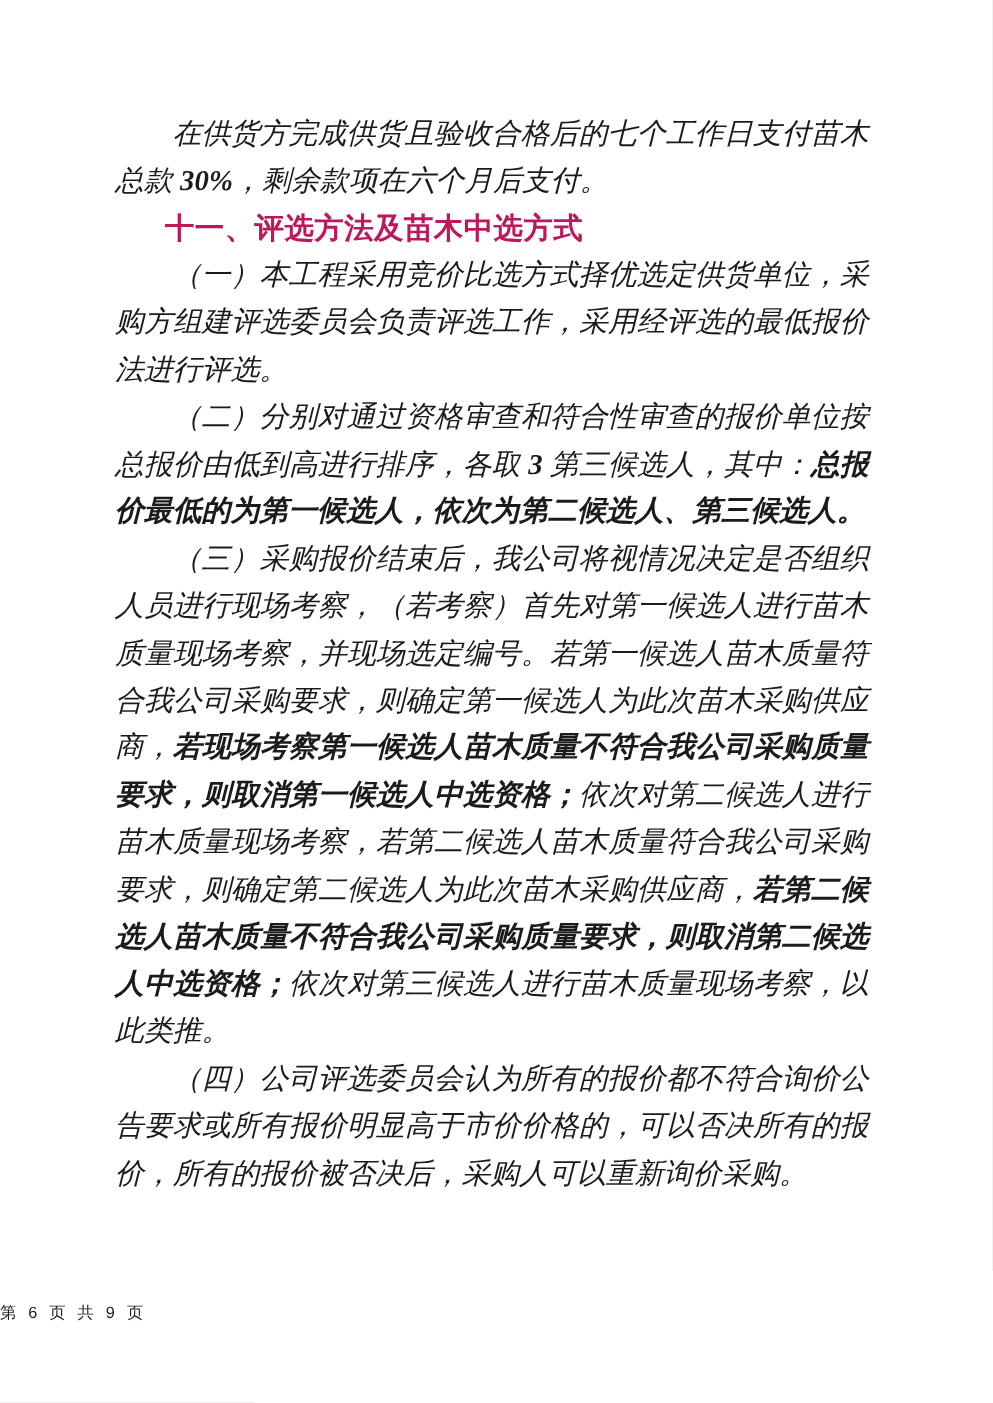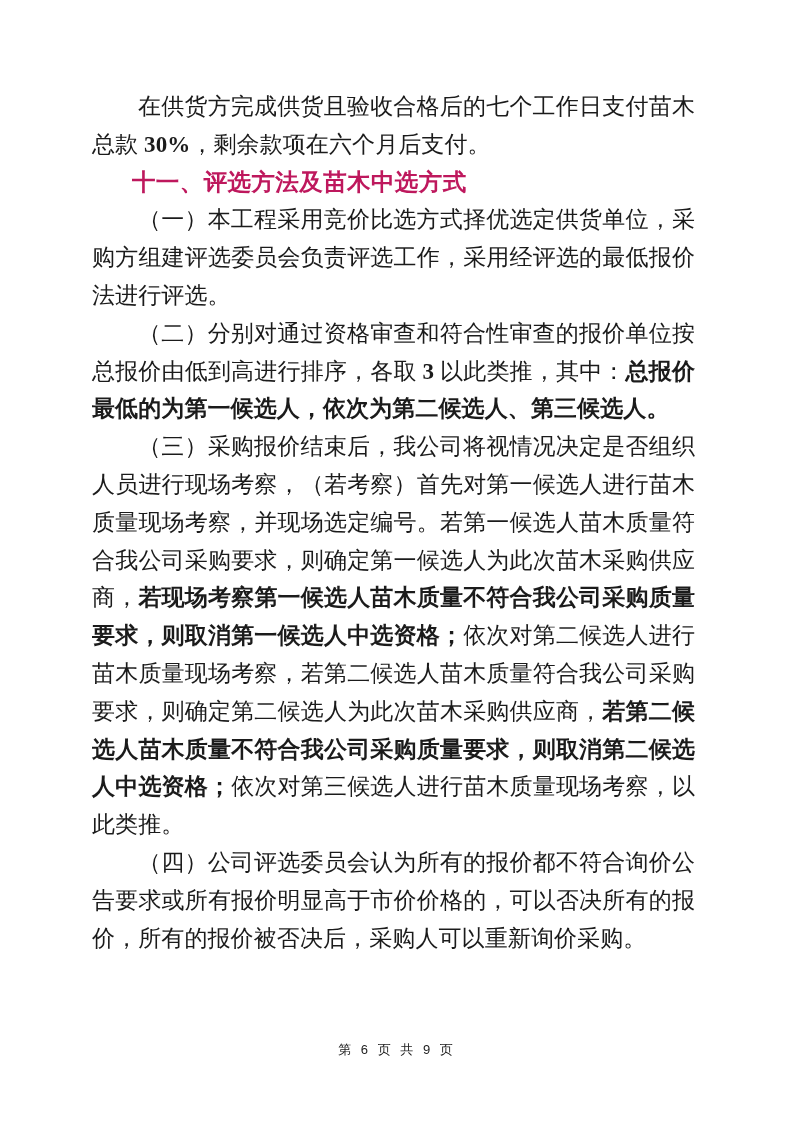--- a/index.html
+++ b/index.html
@@ -23,59 +23,59 @@
     top: 88px;
     width: 603px;
   }
   .para {
     margin: 0;
     font-size: 23px;
     line-height: 37.8px;
     letter-spacing: 0.1px;
     text-align: justify;
     text-indent: 2em;
+    font-style: italic;
   }
   .para b {
     font-weight: 700;
   }
   .heading {
     margin: 0;
     font-family: "Liberation Sans", "DejaVu Sans", sans-serif;
     font-weight: 700;
     font-size: 23.5px;
     line-height: 37.8px;
     letter-spacing: 0.4px;
     text-indent: 1.7em;
     color: #be185d;
   }
   .footer {
     position: absolute;
     left: 0;
     right: 0;
     top: 1041px;
-    text-align: center;
     font-family: "Liberation Sans", "DejaVu Sans", sans-serif;
     font-size: 13px;
     letter-spacing: 3px;
     color: #222222;
   }
 </style>
 </head>
 <body>
 
 <div class="page">
   <div class="content">
 
     <p class="para"><span>在供货方完成供货且验收合格后的七个工作日支付苗木总款 </span><b>30%</b><span>，剩余款项在六个月后支付。</span></p>
 
     <p class="heading">十一、评选方法及苗木中选方式</p>
 
     <p class="para">（一）本工程采用竞价比选方式择优选定供货单位，采购方组建评选委员会负责评选工作，采用经评选的最低报价法进行评选。</p>
 
-    <p class="para"><span>（二）分别对通过资格审查和符合性审查的报价单位按总报价由低到高进行排序，各取 </span><b>3</b><span> 以此类推，其中：</span><b>总报价最低的为第一候选人，依次为第二候选人、第三候选人。</b></p>
+    <p class="para"><span>（二）分别对通过资格审查和符合性审查的报价单位按总报价由低到高进行排序，各取 </span><b>3</b><span> 第三候选人，其中：</span><b>总报价最低的为第一候选人，依次为第二候选人、第三候选人。</b></p>
 
     <p class="para"><span>（三）采购报价结束后，我公司将视情况决定是否组织人员进行现场考察，（若考察）首先对第一候选人进行苗木质量现场考察，并现场选定编号。若第一候选人苗木质量符合我公司采购要求，则确定第一候选人为此次苗木采购供应商，</span><b>若现场考察第一候选人苗木质量不符合我公司采购质量要求，则取消第一候选人中选资格；</b><span>依次对第二候选人进行苗木质量现场考察，若第二候选人苗木质量符合我公司采购要求，则确定第二候选人为此次苗木采购供应商，</span><b>若第二候选人苗木质量不符合我公司采购质量要求，则取消第二候选人中选资格；</b><span>依次对第三候选人进行苗木质量现场考察，以此类推。</span></p>
 
     <p class="para">（四）公司评选委员会认为所有的报价都不符合询价公告要求或所有报价明显高于市价价格的，可以否决所有的报价，所有的报价被否决后，采购人可以重新询价采购。</p>
 
 
 
   </div>
 
   <div class="footer">第 6 页 共 9 页</div>

